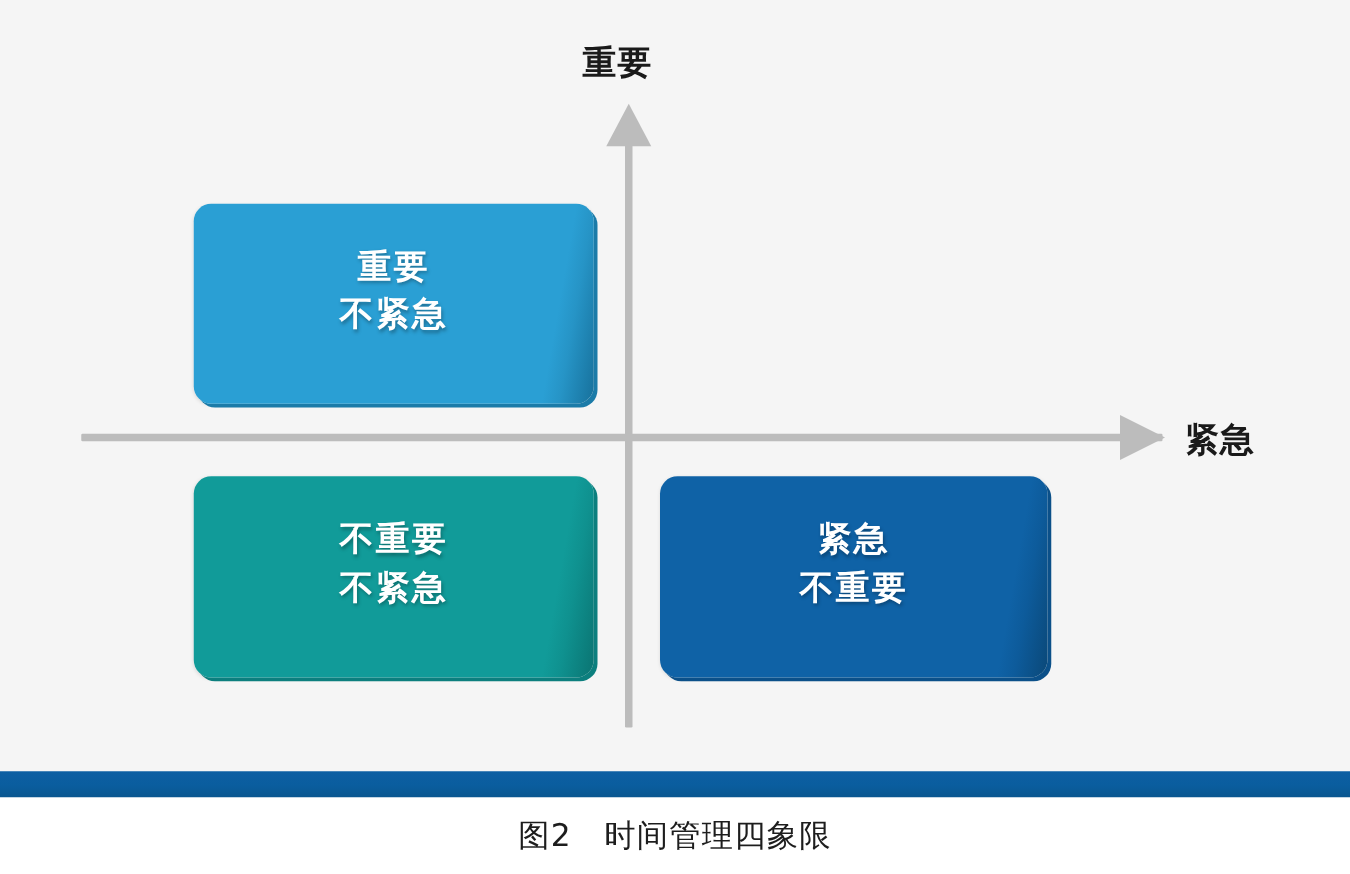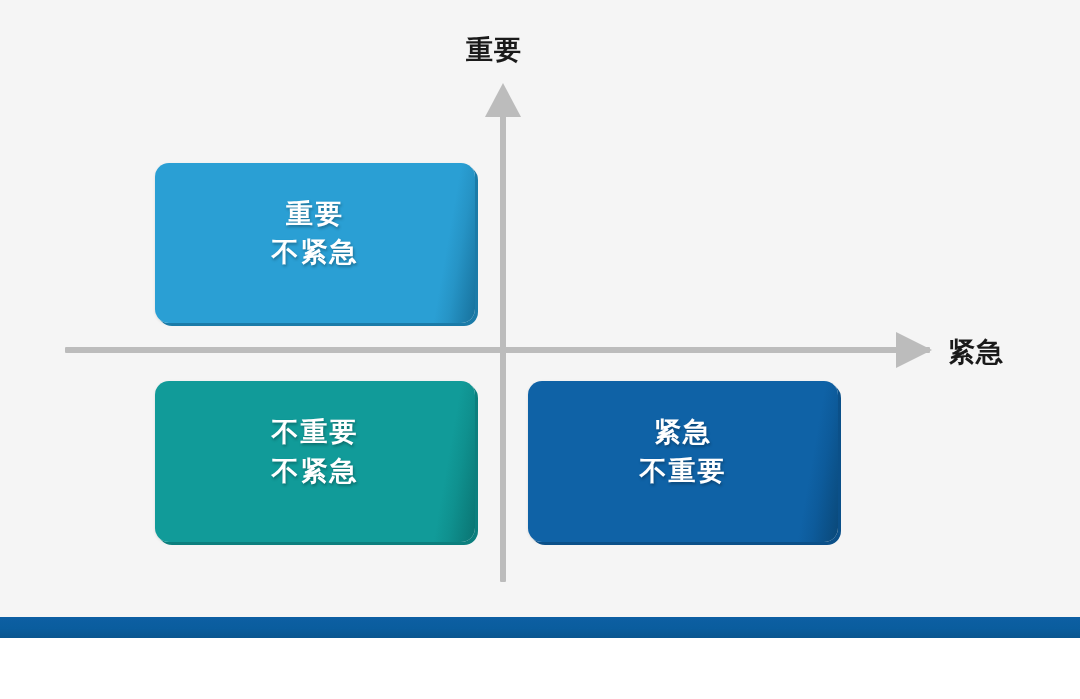--- a/index.html
+++ b/index.html
@@ -213,14 +213,17 @@
       <div class="q-text-stack nudge-up">
         <div class="q-line">紧急</div>
         <div class="q-line">不重要</div>
       </div>
     </div>
 
   </div>
 
   <div class="separator-bar"></div>
 
+  <div class="caption-area">
+    <div class="caption-text">图2　时间管理四象限</div>
+  </div>
 
 </div>
 
 </body></html>

